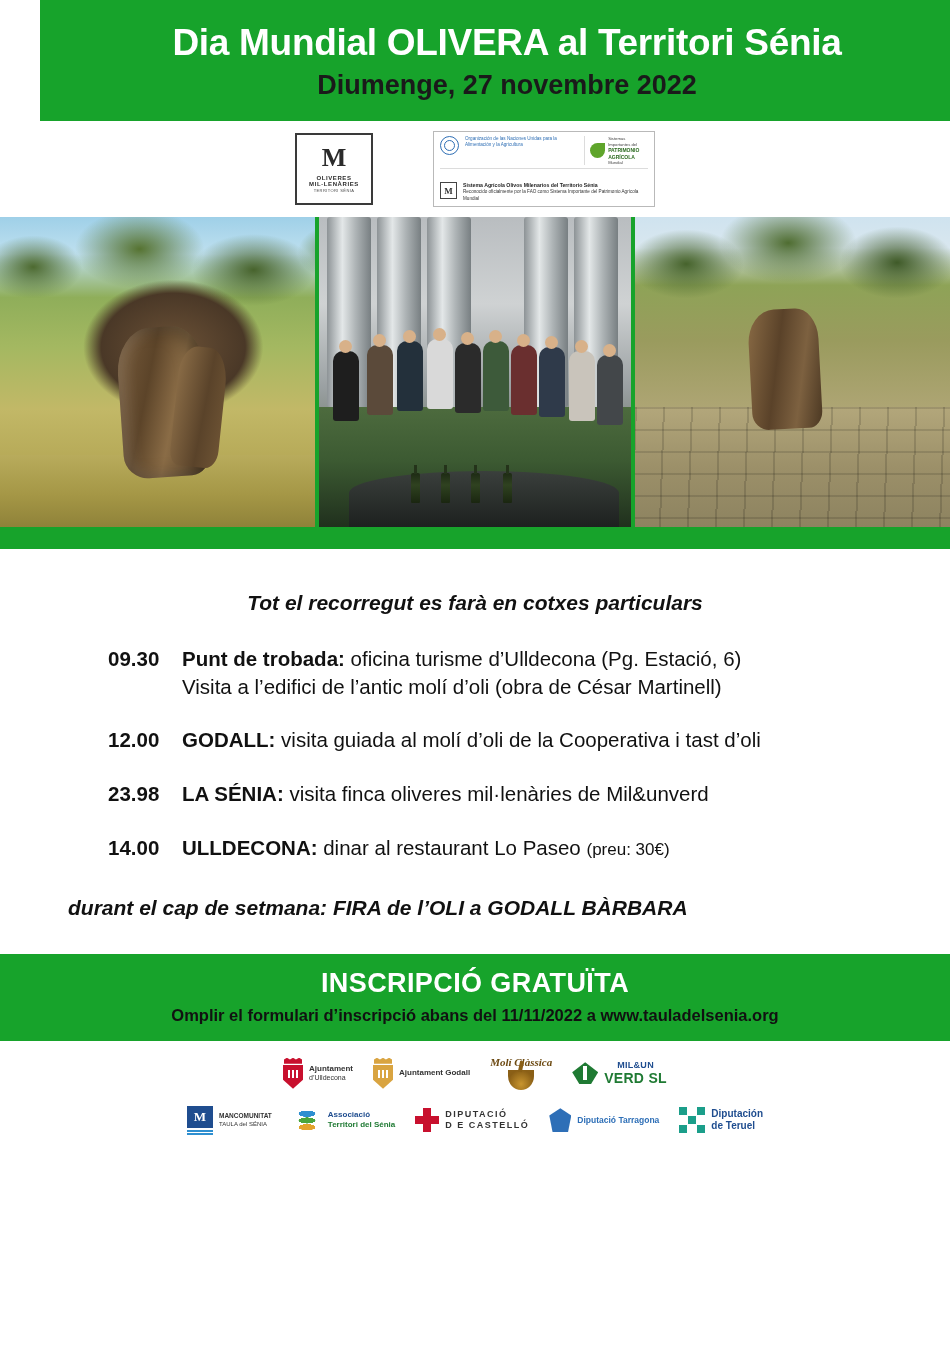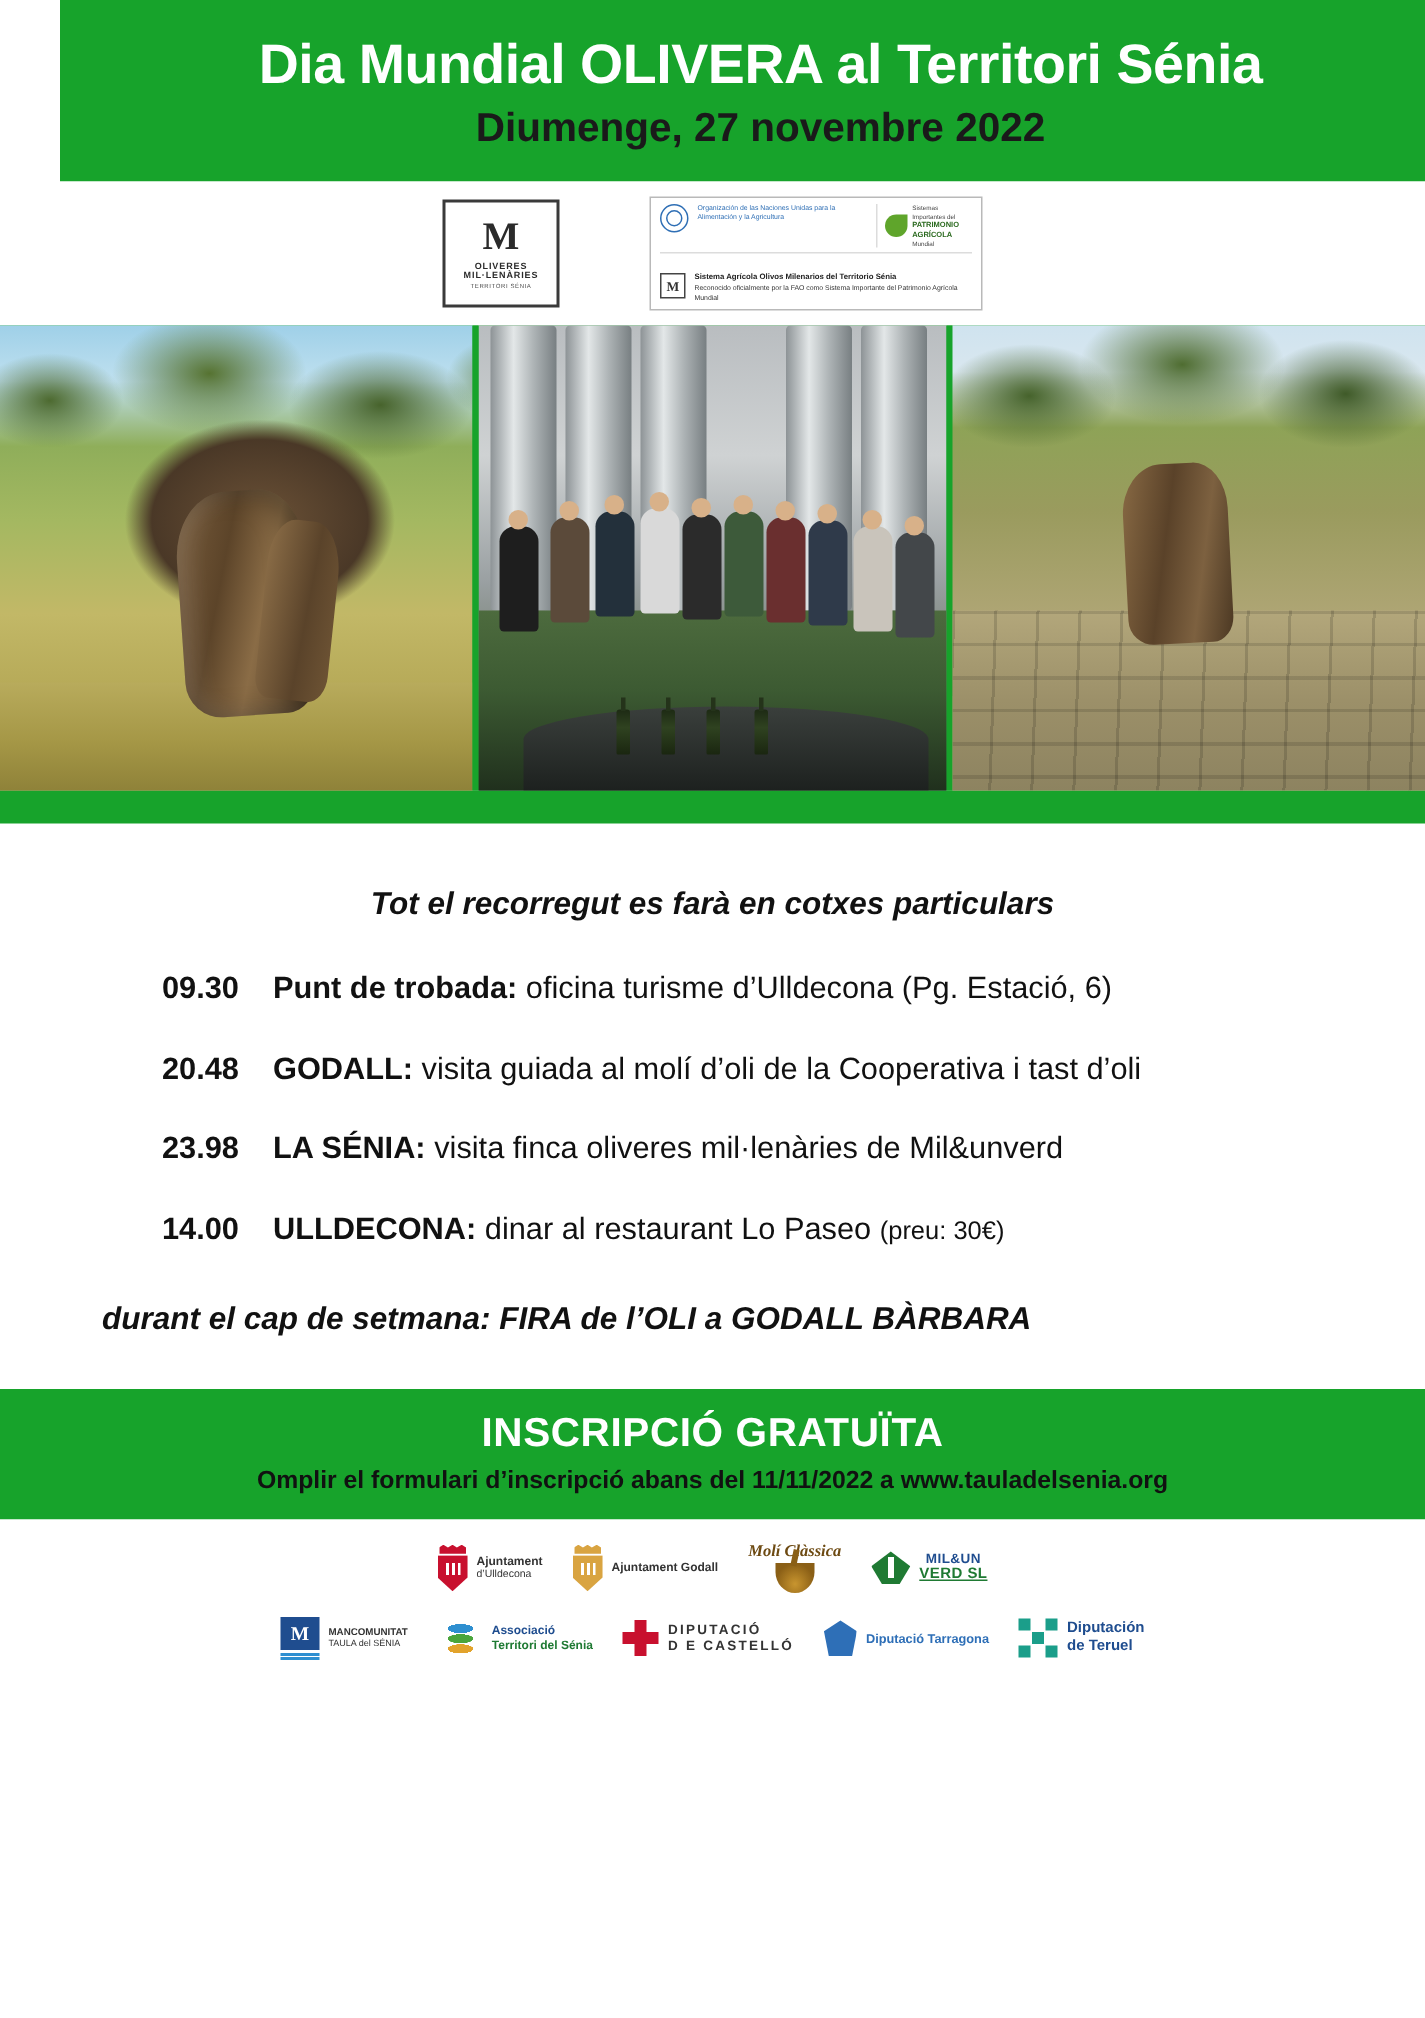--- a/index.html
+++ b/index.html
@@ -398,21 +398,21 @@
   .mv-leaf {
     width: 26px; height: 22px; margin: 0 auto;
     background: #1f7a33;
     clip-path: polygon(50% 0, 100% 45%, 72% 100%, 28% 100%, 0 45%);
     position: relative;
   }
   .mv-leaf::after{
     content:""; position:absolute; left:11px; top:4px; width:4px; height:14px; background:#fff;
   }
   .mv-t1 { font-size: 9px; font-weight: bold; color: #1f4d8f; line-height: 1.05; letter-spacing: .3px;}
-  .mv-t2 { font-size: 10px; font-weight: bold; color: #1f7a33; line-height: 1.05; letter-spacing: .3px; text-decoration: underline;}
+  .mv-t2 { font-size: 14px; font-weight: bold; color: #1f7a33; line-height: 1.05; letter-spacing: .3px;}
 
   .manco-mark {
     width: 26px; height: 22px;
     background: #1f4d8f;
     position: relative;
   }
   .manco-mark::after{
     content:"M"; position:absolute; inset:0; display:flex; align-items:center; justify-content:center;
     color:#fff; font-size:13px; font-weight:bold; font-family:"Liberation Serif", serif;
   }
@@ -562,26 +562,27 @@
 
 <div class="program">
   <div class="program-note">Tot el recorregut es farà en cotxes particulars</div>
 
   <div class="schedule">
 
     <div class="sched-row">
       <div class="sched-time">09.30</div>
       <div class="sched-text">
         <b>Punt de trobada:</b><span> oficina turisme d’Ulldecona (Pg. Estació, 6)</span>
+        <span class="sched-sub">Visita a l’edifici de l’antic molí d’oli (obra de César Martinell)</span>
       </div>
     </div>
 
 
     <div class="sched-row">
-      <div class="sched-time">20.48</div>
+      <div class="sched-time">12.00</div>
       <div class="sched-text">
         <b>GODALL:</b><span> visita guiada al molí d’oli de la Cooperativa i tast d’oli</span>
       </div>
     </div>
 
     <div class="sched-row">
       <div class="sched-time">23.98</div>
       <div class="sched-text">
         <b>LA SÉNIA:</b><span> visita finca oliveres mil·lenàries de Mil&amp;unverd</span>
       </div>

